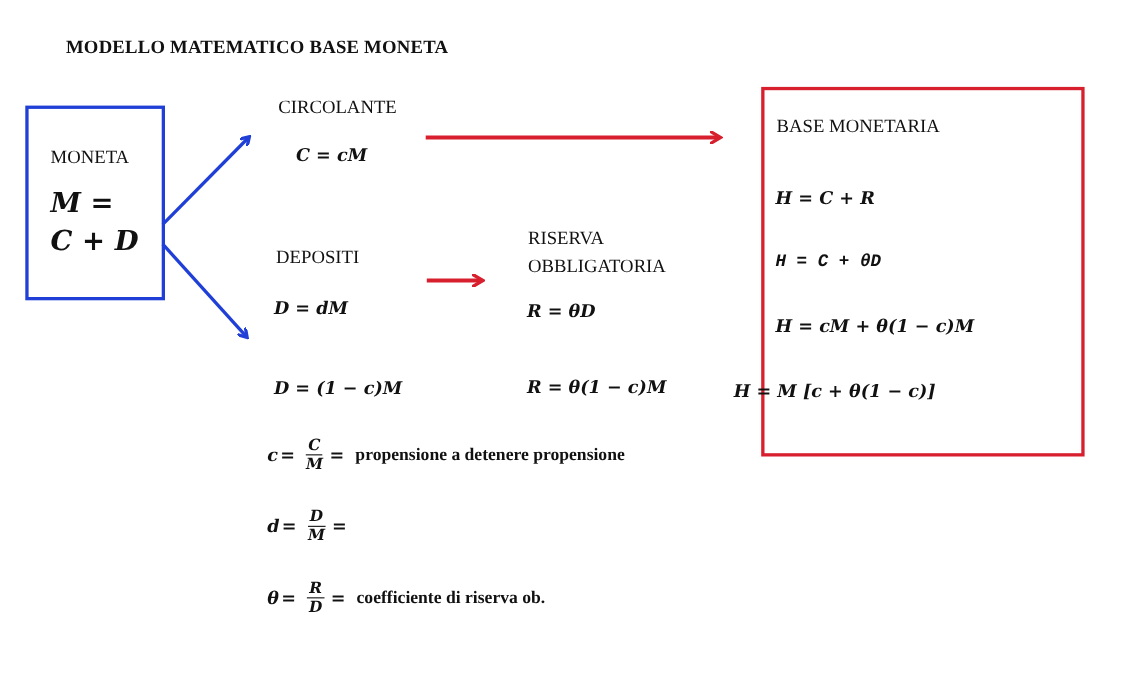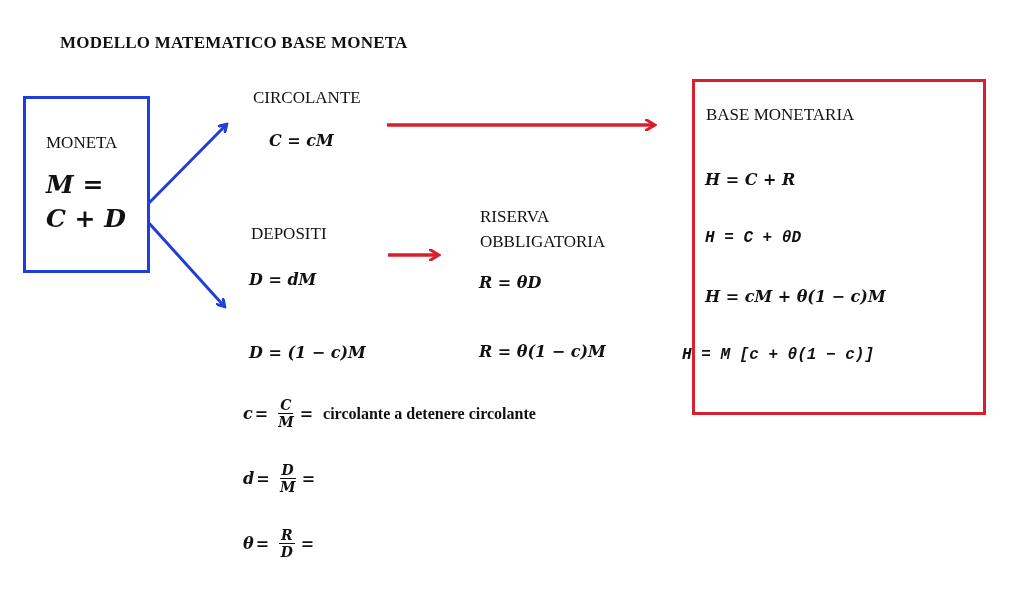--- a/index.html
+++ b/index.html
@@ -64,44 +64,45 @@
 <div class="abs label" style="left:480px; top:207px;">RISERVA</div>
 <div class="abs label" style="left:480px; top:232px;">OBBLIGATORIA</div>
 <div class="abs eq" style="left:479px; top:273px;">R =  θD</div>
 <div class="abs eq" style="left:479px; top:326px;margin-top:16px;">R =  θ(1 − c)M</div>
 
 <div class="abs box-red"></div>
 <div class="abs label" style="left:706px; top:105px;">BASE MONETARIA</div>
 <div class="abs eq" style="left:705px; top:170px;">H = C + R</div>
 <div class="abs eq" style="left:705px; top:229px;font-family:Liberation Mono, monospace;">H = C + θD</div>
 <div class="abs eq" style="left:705px; top:287px;">H = cM + θ(1 − c)M</div>
-<div class="abs eq" style="left:682px; top:346px;font-family:Liberation Mono, monospace;">H = M [c + θ(1 − c)]</div>
+<div class="abs eq" style="left:667px; top:346px;">H = M [c + θ(1 − c)]</div>
 
 <div class="abs def" style="left:243px; top:397px;">
   <span class="var">c</span>
   <span class="eqsign">=</span>
   <span class="frac">
     <span class="num">C</span>
     <span class="den">M</span>
   </span>
   <span class="eqsign">=</span>
-  <span class="desc">circolante a detenere circolante</span>
+  <span class="desc">propensione a detenere propensione</span>
 </div>
 
 <div class="abs def" style="left:243px; top:462px;">
   <span class="var">d</span>
   <span class="eqsign">=</span>
   <span class="frac">
     <span class="num">D</span>
     <span class="den">M</span>
   </span>
   <span class="eqsign">=</span>
 </div>
 
 <div class="abs def" style="left:243px; top:527px;">
   <span class="var">θ</span>
   <span class="eqsign">=</span>
   <span class="frac">
     <span class="num">R</span>
     <span class="den">D</span>
   </span>
   <span class="eqsign">=</span>
+  <span class="desc">coefficiente di riserva ob.</span>
 </div>
 
 </body></html>

